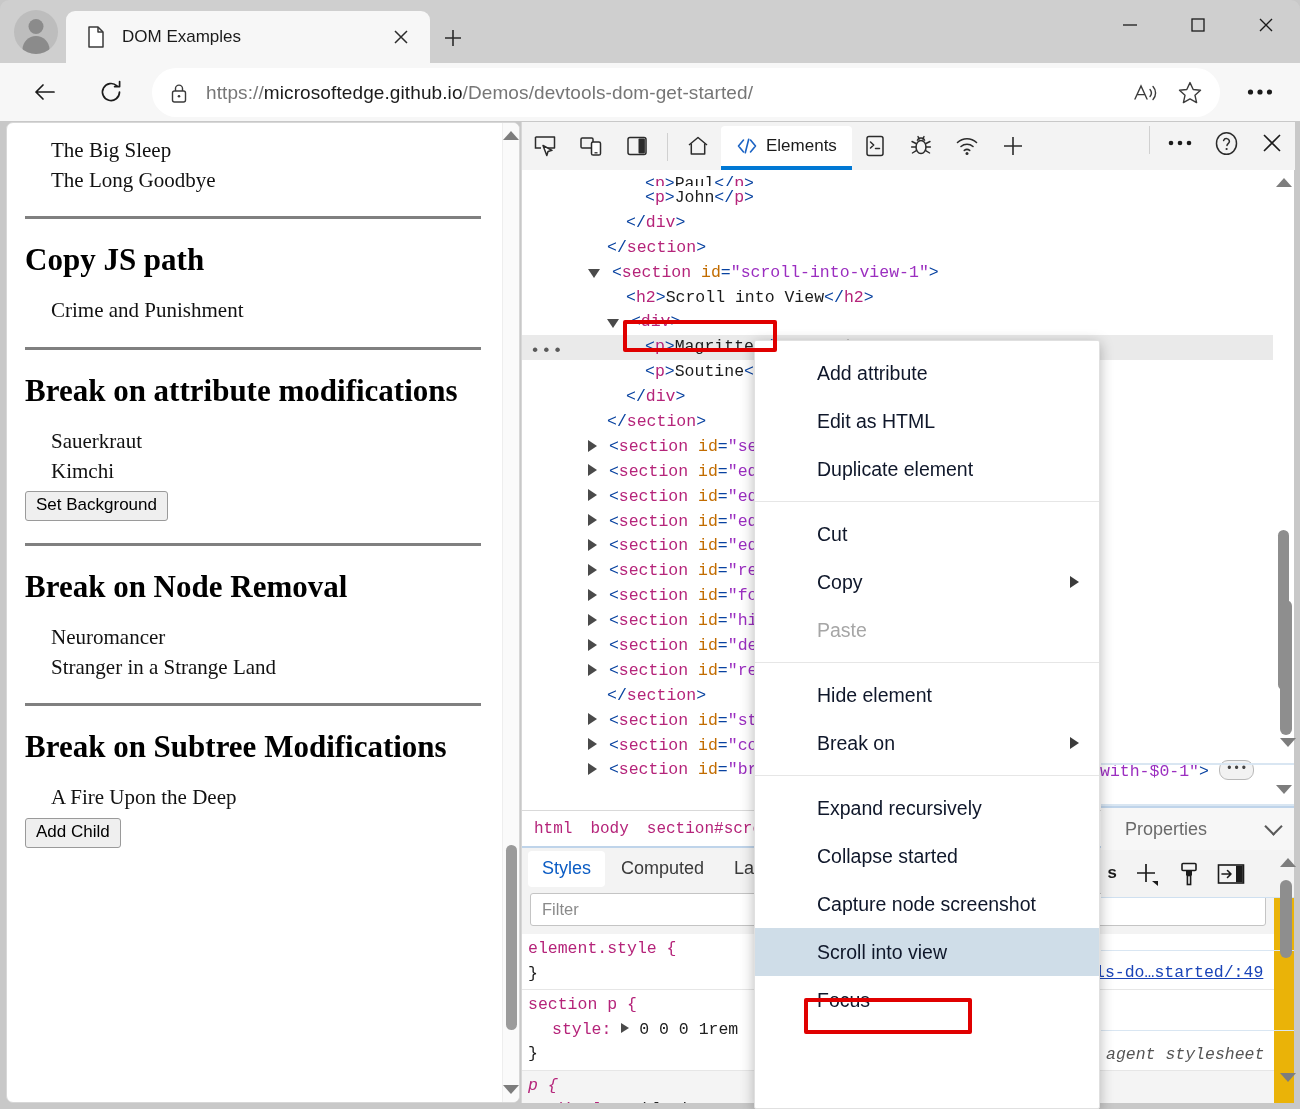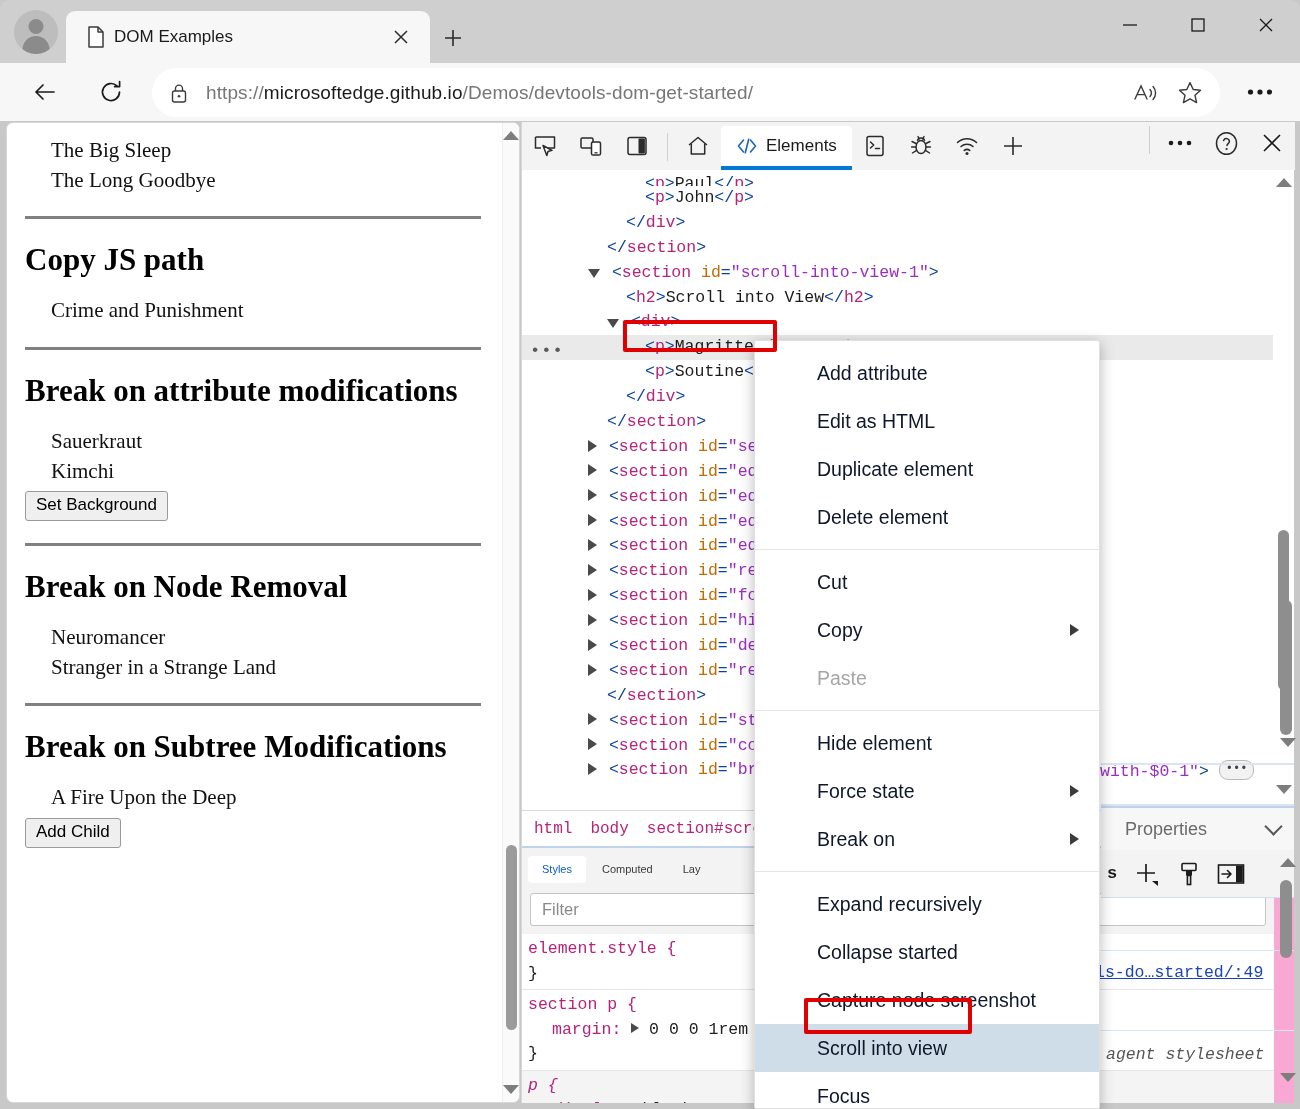--- a/index.html
+++ b/index.html
@@ -34,21 +34,21 @@
     width: 27px; height: 20px; border-radius: 14px 14px 0 0; background: #8b8b8b;
   }
   .tab {
     position: absolute; left: 66px; top: 11px; width: 364px; height: 52px;
     background: #f7f7f7;
     border-radius: 9px 9px 0 0;
     display: flex; align-items: center;
   }
   .tab-favicon { margin-left: 20px; width: 20px; height: 22px; flex: none; }
   .tab-title {
-    margin-left: 8px; font-size: 17px; color: #1b1b1b;
+    margin-left: 16px; font-size: 17px; color: #1b1b1b;
     white-space: nowrap; overflow: hidden; flex: 1;
   }
   .tab-close {
     width: 34px; height: 34px; margin-right: 12px; flex: none;
     display: flex; align-items: center; justify-content: center;
     border-radius: 4px;
   }
   .newtab-btn {
     position: absolute; left: 436px; top: 21px; width: 34px; height: 34px;
     display: flex; align-items: center; justify-content: center;
@@ -127,21 +127,21 @@
   .arrow-up, .arrow-down {
     position: absolute; left: 50%; transform: translateX(-50%);
     width: 0; height: 0; border-left: 8px solid transparent; border-right: 8px solid transparent;
   }
   .arrow-up { top: 8px; border-bottom: 9px solid #7d7d7d; }
   .arrow-down { bottom: 8px; border-top: 9px solid #7d7d7d; }
 
   
   .devtools {
     position: absolute; left: 521px; top: 122px; width: 773px; height: 981px;
-    background: #f9a8d4; border-left: 1px solid #d7d7d7;
+    background: #eab308; border-left: 1px solid #d7d7d7;
   }
   .dt-toolbar {
     position: absolute; left: 0; top: 0; width: 773px; height: 48px;
     background: #f3f3f3; display: flex; align-items: flex-end;
   }
   .dt-tool-ico {
     width: 46px; height: 44px; display: flex; align-items: center; justify-content: center;
     margin-bottom: 2px;
   }
   .dt-sep { width: 1px; height: 28px; background: #d0d0d0; margin: 0 7px 9px 7px; }
@@ -213,21 +213,21 @@
   
   .stylespane {
     position: absolute; left: 0; top: 724px; width: 752px; height: 257px;
     background: #ffffff; border-top: 2px solid #bfd4ea; overflow: hidden;
   }
   .st-tabs {
     height: 42px; display: flex; align-items: center; background: #f3f3f3;
     padding-left: 6px; gap: 2px;
   }
   .st-tab {
-    font-size: 11px; color: #3a3a3a; padding: 7px 14px 8px 14px; border-radius: 4px;
+    font-size: 18px; color: #3a3a3a; padding: 7px 14px 8px 14px; border-radius: 4px;
   }
   .st-tab.active { background: #ffffff; color: #0b5cc4; }
   .filterbar { height: 44px; background: #f3f3f3; padding: 3px 8px 8px 8px; }
   .filterbox {
     width: 100%; height: 33px; background: #ffffff; border: 1px solid #c4c4c4;
     border-radius: 3px; display: flex; align-items: center; padding-left: 11px;
     font-size: 16.5px; color: #8a8a8a;
   }
   .cssblk {
     font-family: "Liberation Mono", monospace; font-size: 16.5px; line-height: 24.5px;
@@ -570,21 +570,21 @@
       <div class="st-tabs" id="styles-tabs">
           <div class="st-tab active">Styles</div>
           <div class="st-tab">Computed</div>
           <div class="st-tab">Lay</div>
         </div>
       <div class="filterbar">
         <div class="filterbox">Filter</div>
       </div>
       <div id="css-rules">
           <div class="cssblk"><span class="sel-css">element.style {</span><span style="display:block">}</span></div>
-          <div class="cssblk"><span class="sel-css">section p {</span><span class="ind"><span class="prop">margin:</span><span class="val"> <span class="tri-s"></span> 0 0 0 1rem</span></span><span style="display:block">}</span></div>
+          <div class="cssblk"><span class="sel-css">section p {</span><span class="ind"><span class="prop">style:</span><span class="val"> <span class="tri-s"></span> 0 0 0 1rem</span></span><span style="display:block">}</span></div>
           <div class="cssblk ua"><span class="sel-css">p {</span><span class="ind"><span class="prop">display:</span><span class="val"> block;</span></span></div>
         </div>
     </div>
   </div>
 
   <div class="hr-line" style="left:1101px; top:763px; width:193px; height:2px;"></div>
   <div class="hr-line" style="left:1101px; top:804px; width:193px; height:2px;"></div>
 
   <div class="properties-hdr">
     <span>Properties</span>
@@ -629,43 +629,36 @@
   <div class="ctxmenu" id="ctxmenu">
       <div class="ctxitem">
         <span>Add attribute</span>
       </div>
       <div class="ctxitem">
         <span>Edit as HTML</span>
       </div>
       <div class="ctxitem">
         <span>Duplicate element</span>
       </div>
-      <div class="ctxitem">
-        <span>Delete element</span>
-      </div>
       <div class="ctxsep"></div>
       <div class="ctxitem">
         <span>Cut</span>
       </div>
       <div class="ctxitem">
         <span>Copy</span>
         <span class="submenu-arrow"></span>
       </div>
       <div class="ctxitem disabled">
         <span>Paste</span>
       </div>
       <div class="ctxsep"></div>
       <div class="ctxitem">
         <span>Hide element</span>
       </div>
       <div class="ctxitem">
-        <span>Force state</span>
-        <span class="submenu-arrow"></span>
-      </div>
-      <div class="ctxitem">
         <span>Break on</span>
         <span class="submenu-arrow"></span>
       </div>
       <div class="ctxsep"></div>
       <div class="ctxitem">
         <span>Expand recursively</span>
       </div>
       <div class="ctxitem">
         <span>Collapse started</span>
       </div>

